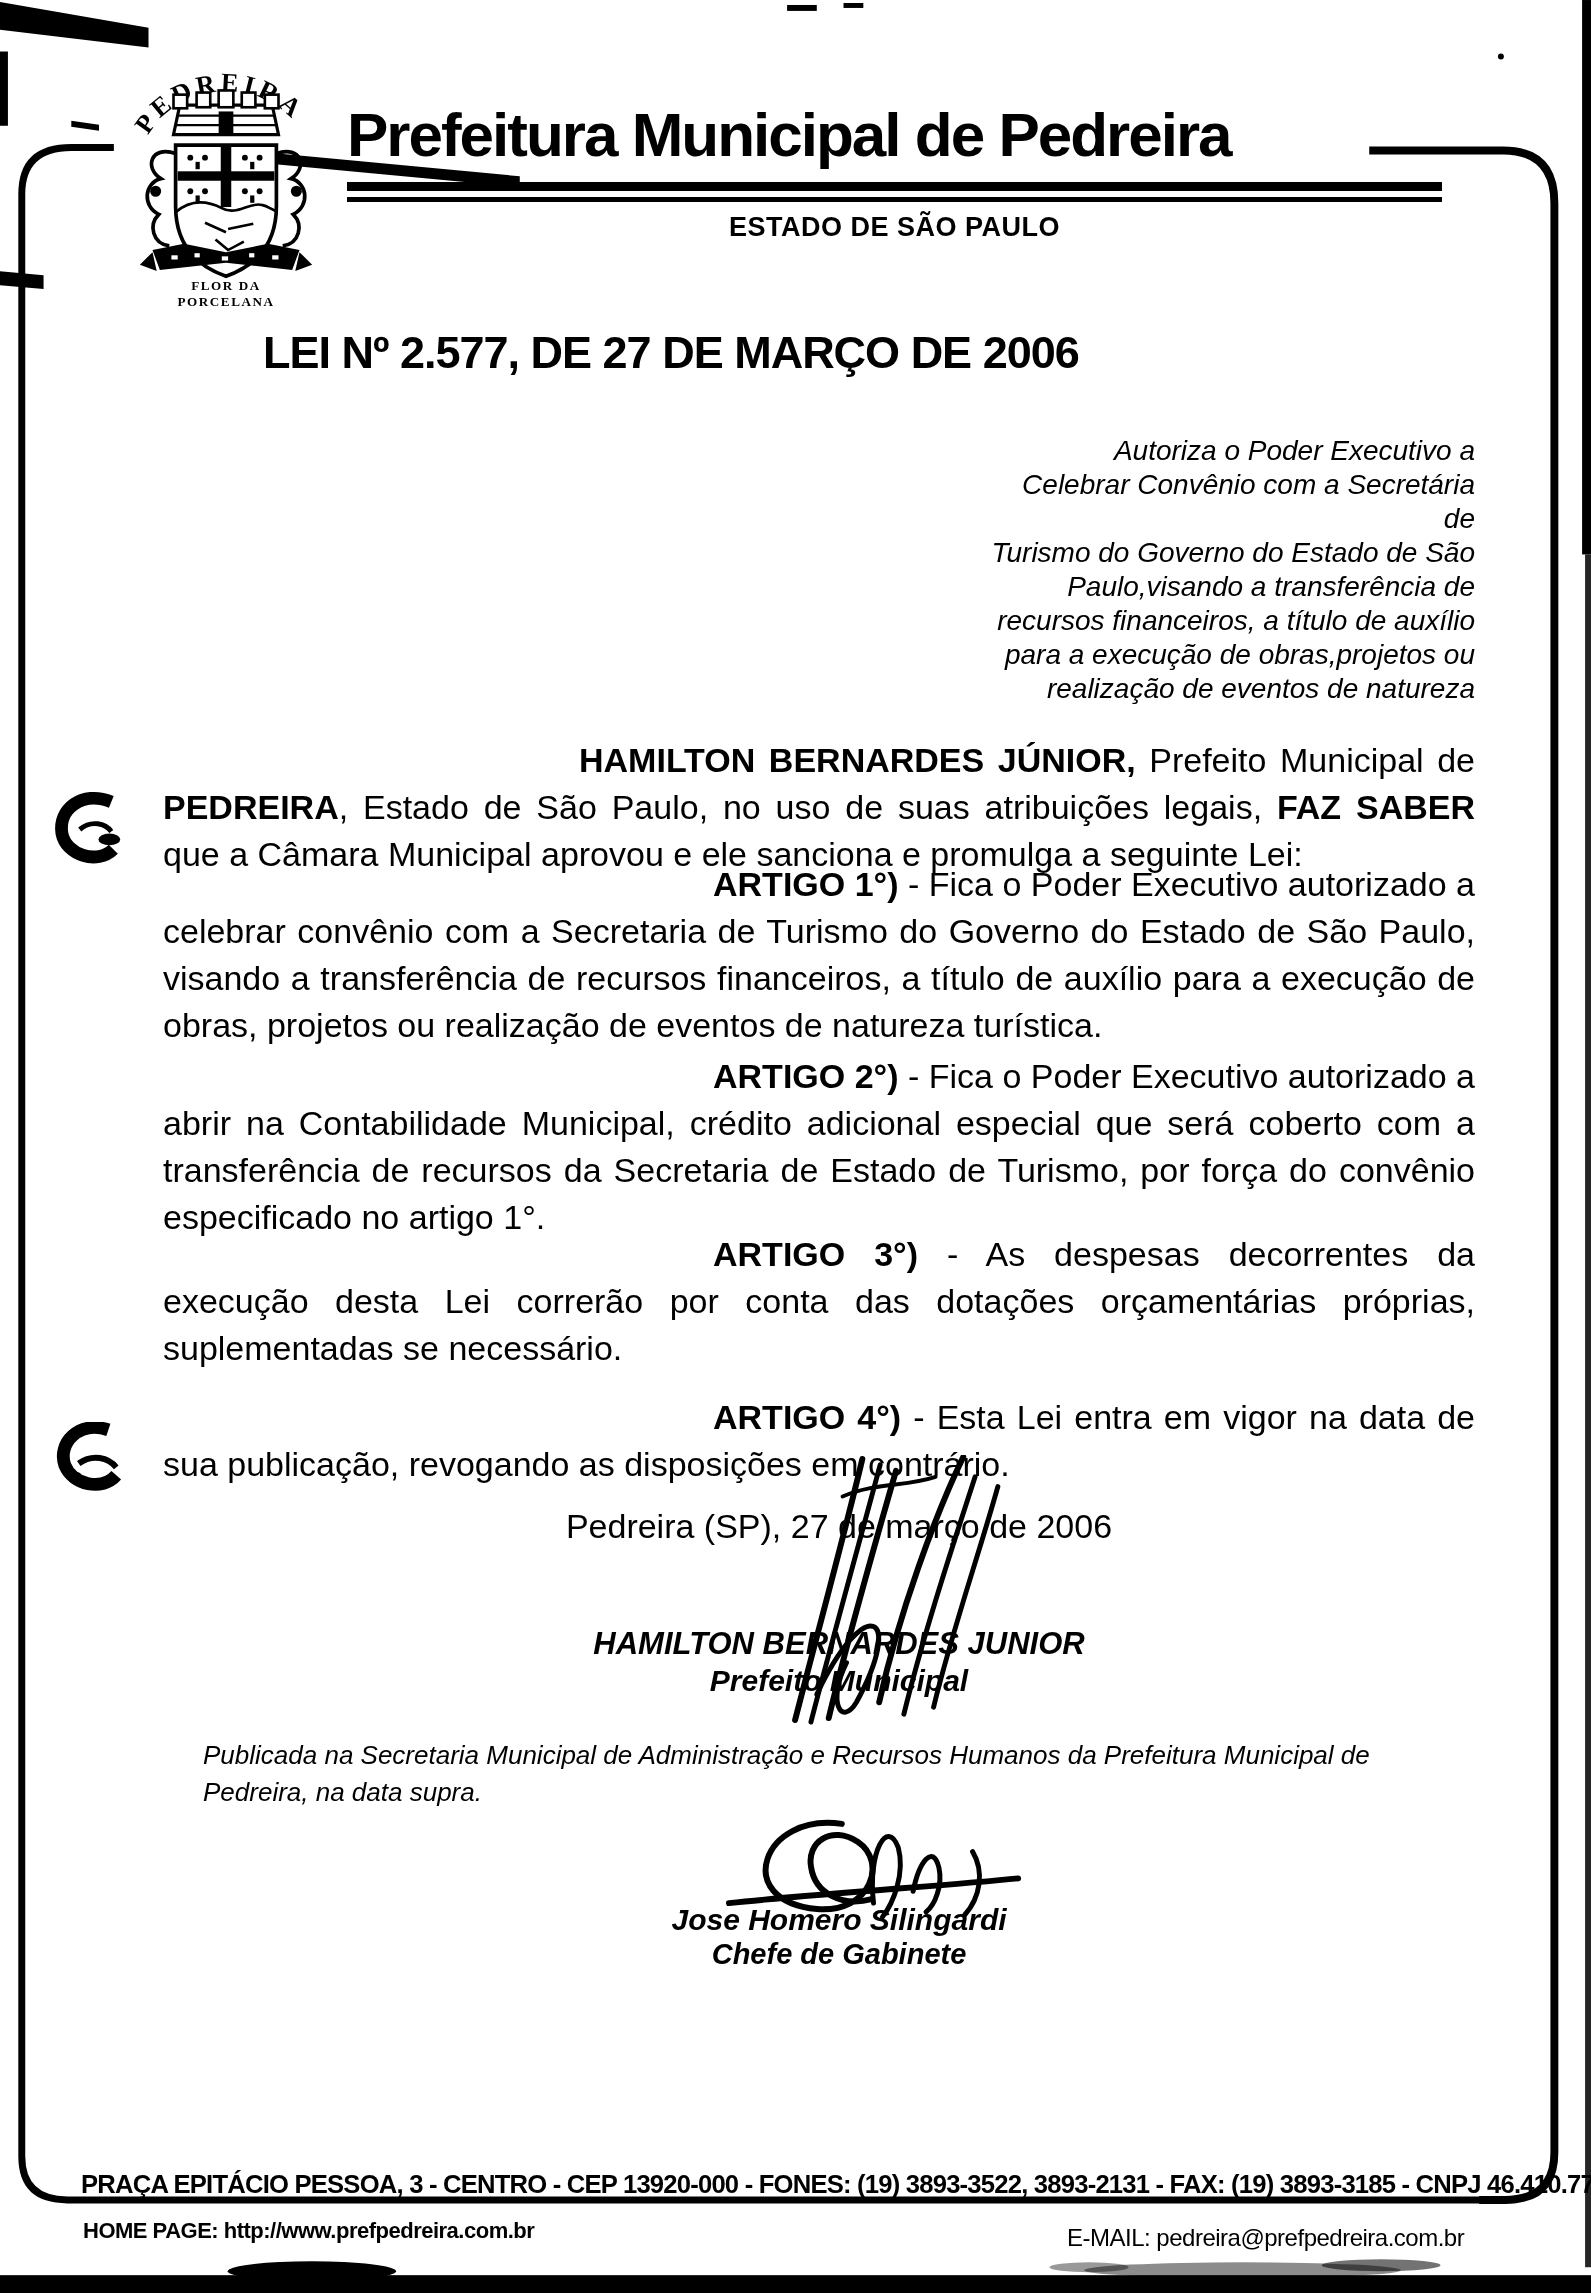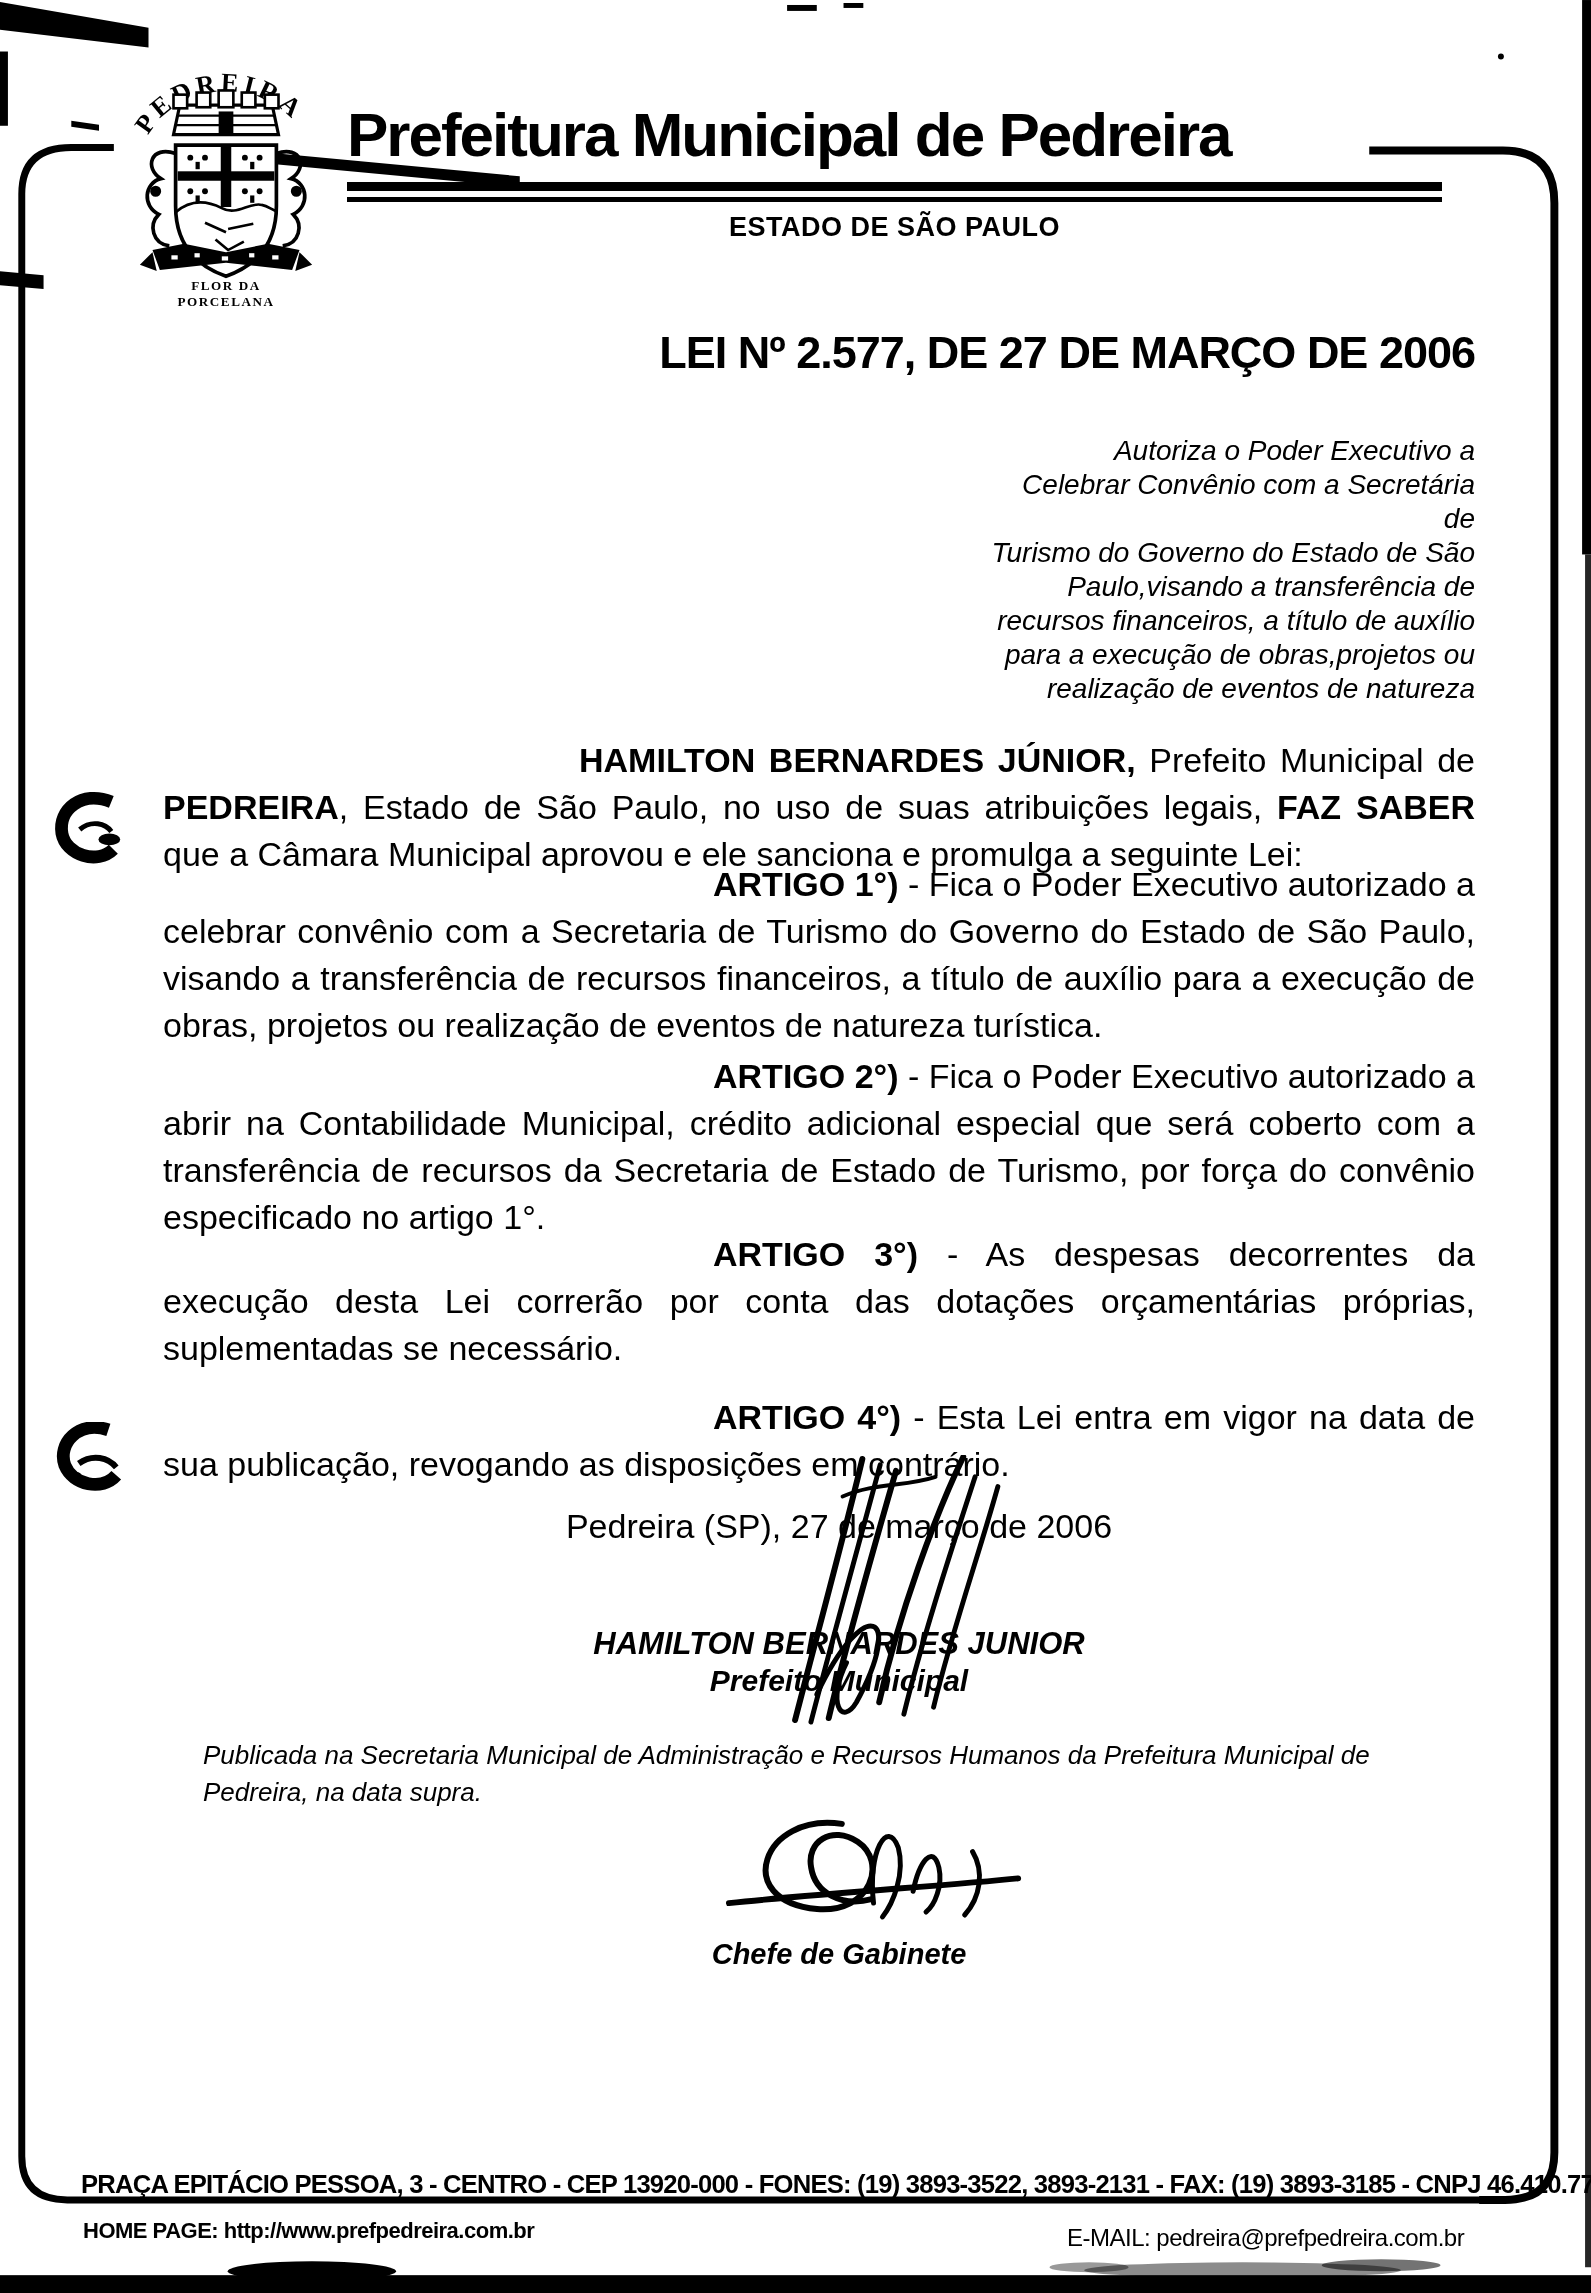--- a/index.html
+++ b/index.html
@@ -15,22 +15,22 @@
     letter-spacing:-2px; white-space:nowrap; z-index:2;
   }
   .hr1{left:347px; top:182px; width:1095px; height:9px; background:#000; z-index:2;}
   .hr2{left:347px; top:197px; width:1095px; height:5px; background:#000; z-index:2;}
   .header-subtitle{
     left:347px; top:212px; width:1095px; text-align:center; font-size:27px;
     font-weight:bold; letter-spacing:0.5px; z-index:2;
   }
   
   .law-title{
-    left:163px; top:327px; width:1312px; padding-left:87px; box-sizing:border-box;
-    text-align:right; font-size:45px; font-weight:bold; letter-spacing:-1px; z-index:2;
+    left:176px; top:327px; width:1312px; padding-left:87px; box-sizing:border-box;
+    text-align:left; font-size:45px; font-weight:bold; letter-spacing:-1px; z-index:2;
   }
   .summary{
     left:990px; top:434px; width:485px; text-align:right; font-style:italic;
     font-size:28px; line-height:34px; z-index:2;
   }
   .para{
     left:163px; width:1312px; font-size:34px; line-height:47px;
     text-align:justify; z-index:2;
   }
   .preamble{top:703px; text-indent:416px;margin-top:34px;}
@@ -211,20 +211,21 @@
   <svg class="abs sig-svg" style="left:723px; top:1808px;" width="307" height="114" viewBox="0 0 310 115">
     <g fill="none" stroke="#000" stroke-width="6" stroke-linecap="round">
       <path d="M120,16 C40,4 8,94 95,102 C150,106 166,54 136,34 C110,17 84,34 89,60 C93,86 120,100 150,92"></path>
       <path d="M152,96 C146,44 166,10 177,40 C184,66 172,96 161,110" stroke-width="5"></path>
       <path d="M192,84 C198,54 212,36 218,60 C222,78 214,98 205,105" stroke-width="5"></path>
       <path d="M6,96 C100,86 232,78 298,71"></path>
       <path d="M252,44 C264,64 260,90 244,108" stroke-width="5"></path>
     </g>
   </svg>
 
+  <div class="abs sig-name name2">Jose Homero Silingardi</div>
   <div class="abs sig-name role2">Chefe de Gabinete</div>
 
   <svg class="abs punch1" width="94" height="79" viewBox="0 0 95 80">
     <path d="M62,12 C32,0 8,20 12,44 C16,66 48,76 64,60" fill="none" stroke="#000" stroke-width="13"></path>
     <path d="M30,40 C42,30 56,34 62,42" fill="none" stroke="#000" stroke-width="5"></path>
     <ellipse cx="60" cy="50" rx="11" ry="6" fill="#000"></ellipse>
   </svg>
   <svg class="abs punch2" width="94" height="79" viewBox="0 0 95 80">
     <path d="M58,8 C28,-2 6,22 14,44 C22,64 52,70 66,54" fill="none" stroke="#000" stroke-width="13"></path>
     <path d="M28,42 C42,32 58,36 66,46" fill="none" stroke="#000" stroke-width="6"></path>

